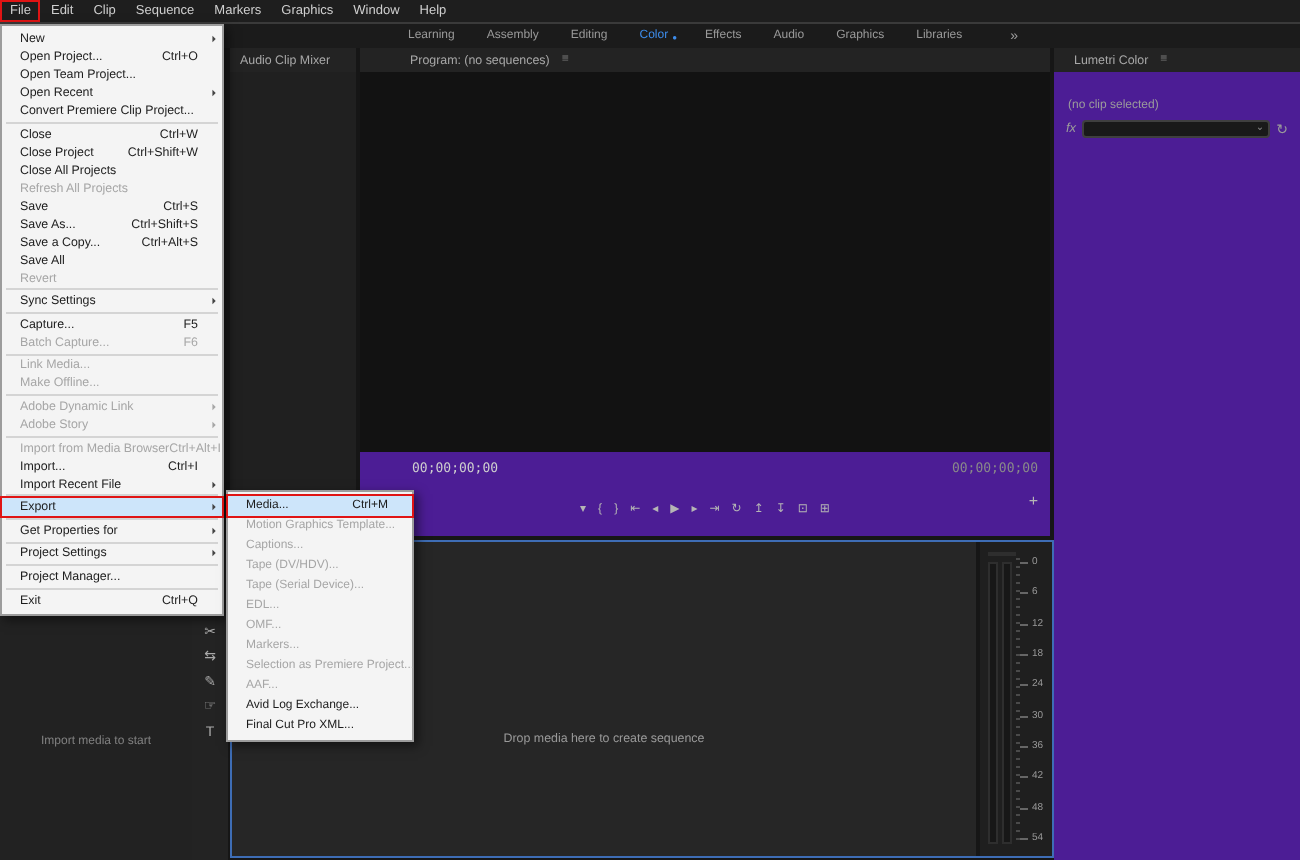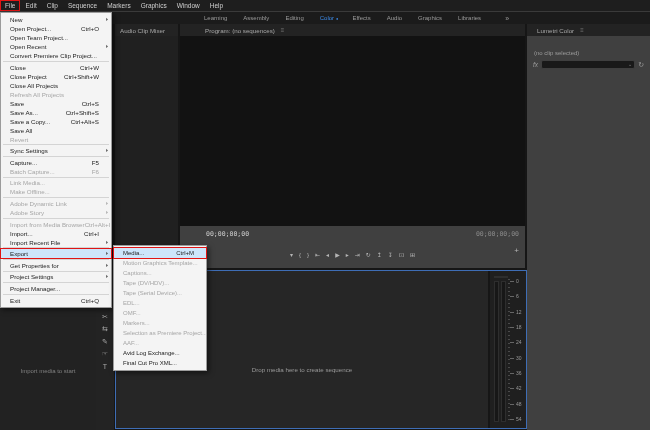--- a/index.html
+++ b/index.html
@@ -23,21 +23,21 @@
   #tabsbar {
     position:absolute; left:0; top:12px; width:650px; height:12px;
     background:#1b1b1b; display:flex; align-items:center; gap:14px;
     padding-left:204px; z-index:4;
   }
   .ws-tab { font-size:6px; color:#9a9a9a; white-space:nowrap; display:flex; align-items:center; gap:2px; }
   .ws-tab.active { color:#3d8ceb; }
   .ws-tab .tab-dot { font-size:4px; color:#3d8ceb; }
   .tabs-overflow { font-size:7px; color:#9a9a9a; margin-left:8px; }
   
-  .panel { position:absolute; background:#404040; }
+  .panel { position:absolute; background:#4c1d95; }
   .panel-header {
     height:12px; display:flex; align-items:center;
     font-size:6.2px; color:#a8a8a8; background:#232323;
   }
   .panel-menu { margin-left:6px; font-size:6px; color:#777; }
   
   #mixer-panel { left:115px; top:24px; width:63px; height:244px; }
   #mixer-panel .panel-header { padding-left:5px; }
   #mixer-body { position:absolute; left:0; top:12px; right:0; bottom:0; background:#202020; }
   

